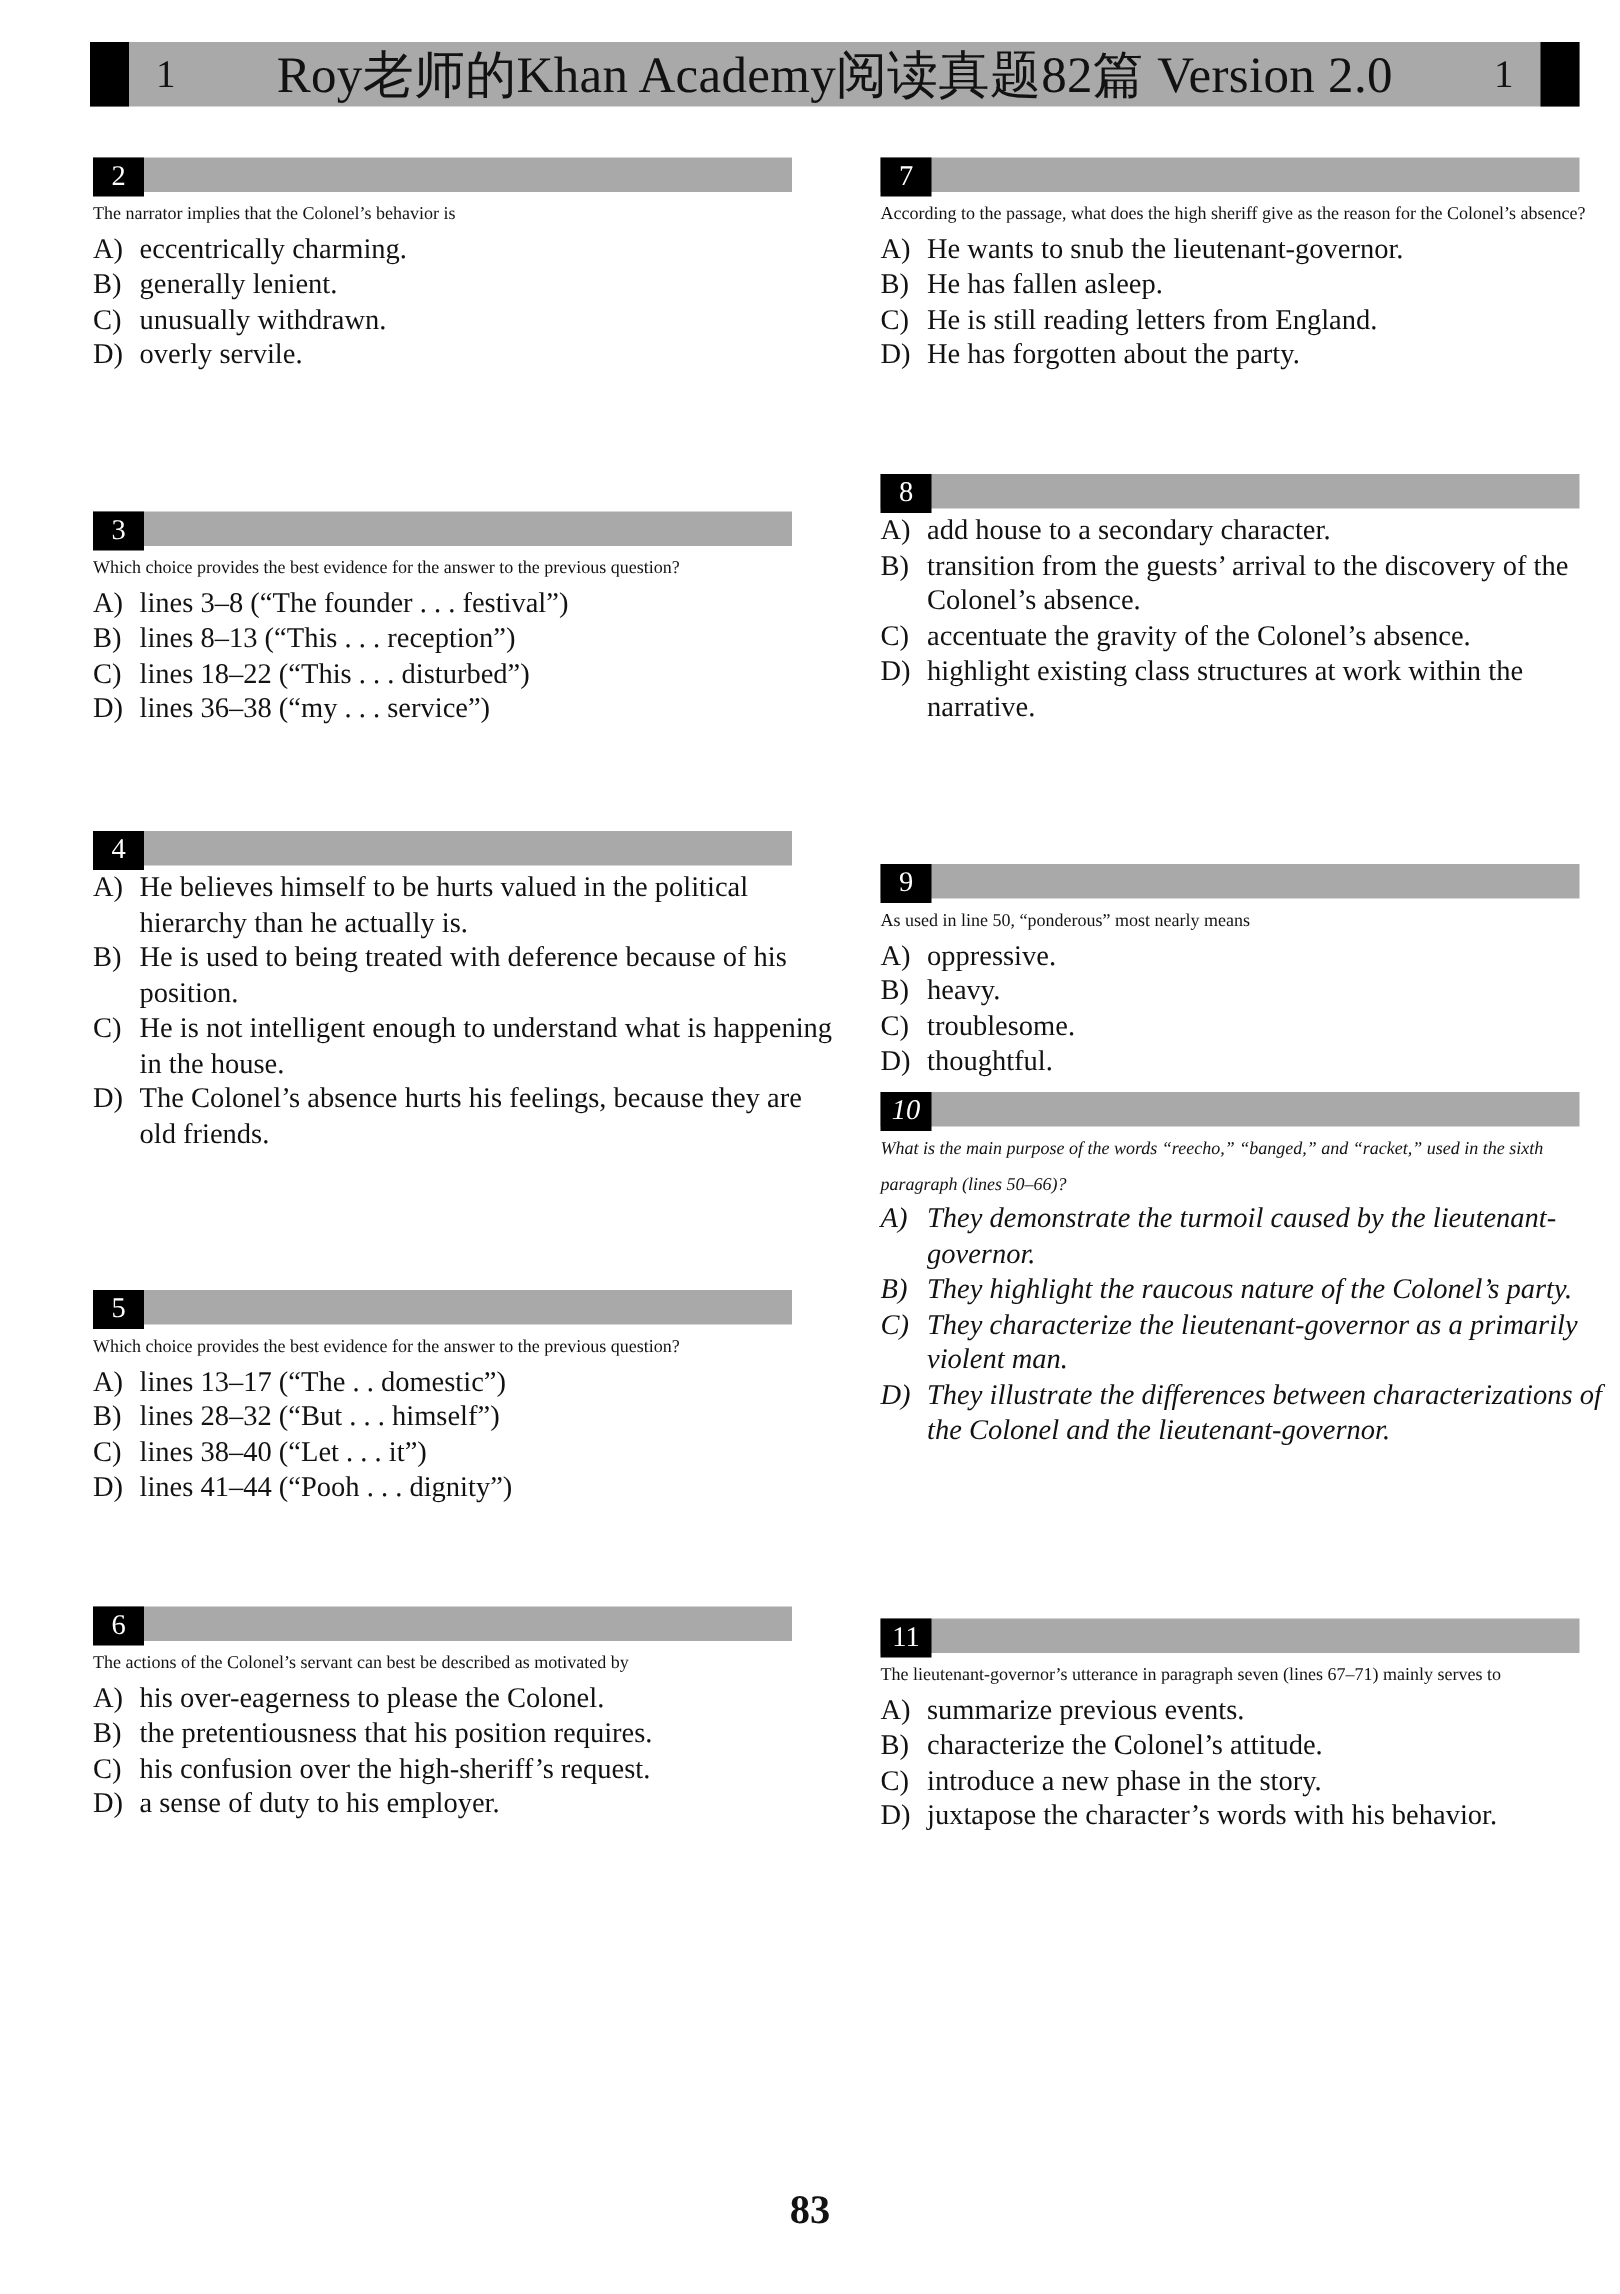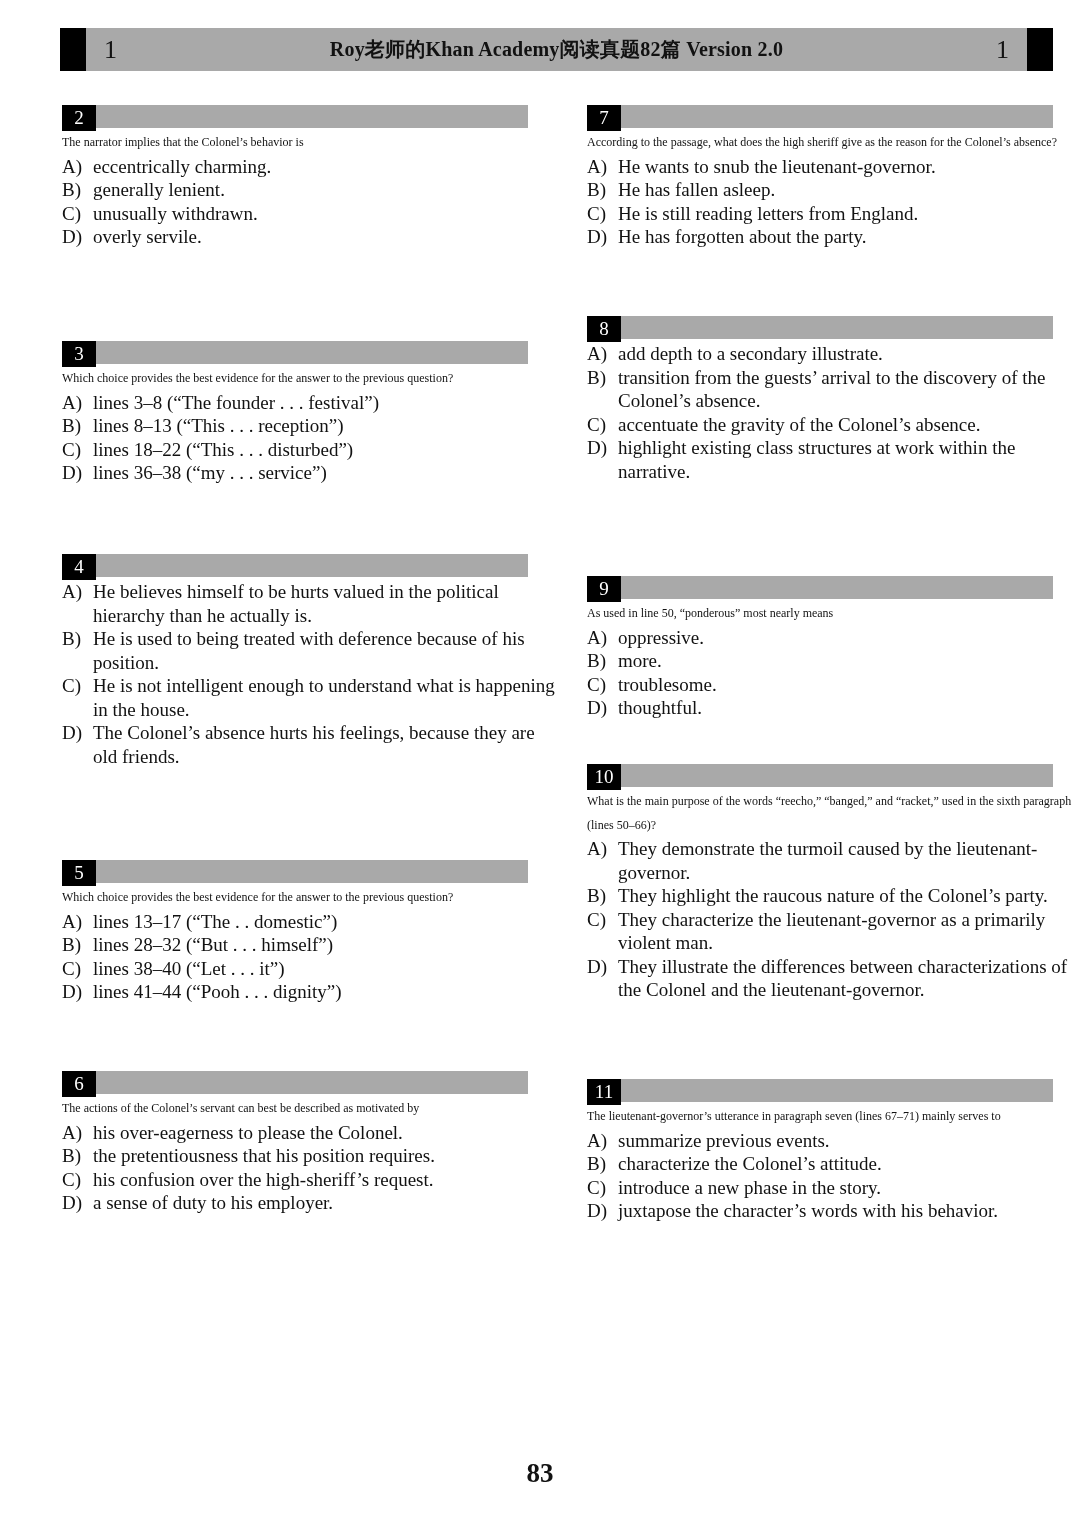--- a/index.html
+++ b/index.html
@@ -21,21 +21,21 @@
   .cap-right{right:0;}
   .header-num{
     position:absolute;top:50%;transform:translateY(-50%);
     font-size:26px;color:#121212;
   }
   .num-left{left:44px;}
   .num-right{right:44px;}
   .header-title{
     position:absolute;left:0;top:0;width:100%;height:43px;
     display:flex;align-items:center;justify-content:center;
-    font-weight:bold;font-size:20px;letter-spacing:0.2px;
+    font-weight:normal;font-size:34px;letter-spacing:0.2px;
   }
   
   .col{position:absolute;top:0;height:1529px;}
   .col-left{left:62px;width:496px;}
   .col-right{left:587px;width:493px;}
   .question-block{position:absolute;left:0;width:100%;}
   .q-bar{
     position:relative;width:466px;height:23px;background:#a9a9a9;
     margin-bottom:3px;
   }
@@ -211,21 +211,21 @@
             <span class="opt-letter">D)</span>
             <span class="opt-text">He has forgotten about the party.</span>
           </div>
         </div>
         <div class="question-block" style="top: 316px;">
           <div class="q-bar">
             <div class="q-num">8</div>
           </div>
           <div class="option-row">
             <span class="opt-letter">A)</span>
-            <span class="opt-text">add depth to a secondary illustrate.</span>
+            <span class="opt-text">add house to a secondary character.</span>
           </div>
           <div class="option-row">
             <span class="opt-letter">B)</span>
             <span class="opt-text">transition from the guests’ arrival to the discovery of the Colonel’s absence.</span>
           </div>
           <div class="option-row">
             <span class="opt-letter">C)</span>
             <span class="opt-text">accentuate the gravity of the Colonel’s absence.</span>
           </div>
           <div class="option-row">
@@ -237,32 +237,32 @@
           <div class="q-bar">
             <div class="q-num">9</div>
           </div>
           <div class="q-stem">As used in line 50, “ponderous” most nearly means</div>
           <div class="option-row">
             <span class="opt-letter">A)</span>
             <span class="opt-text">oppressive.</span>
           </div>
           <div class="option-row">
             <span class="opt-letter">B)</span>
-            <span class="opt-text">more.</span>
+            <span class="opt-text">heavy.</span>
           </div>
           <div class="option-row">
             <span class="opt-letter">C)</span>
             <span class="opt-text">troublesome.</span>
           </div>
           <div class="option-row">
             <span class="opt-letter">D)</span>
             <span class="opt-text">thoughtful.</span>
           </div>
         </div>
-        <div class="question-block" style="top: 764px;">
+        <div class="question-block" style="top: 728px; font-style: italic;">
           <div class="q-bar">
             <div class="q-num">10</div>
           </div>
           <div class="q-stem">What is the main purpose of the words “reecho,” “banged,” and “racket,” used in the sixth paragraph (lines 50–66)?</div>
           <div class="option-row">
             <span class="opt-letter">A)</span>
             <span class="opt-text">They demonstrate the turmoil caused by the lieutenant-governor.</span>
           </div>
           <div class="option-row">
             <span class="opt-letter">B)</span>

